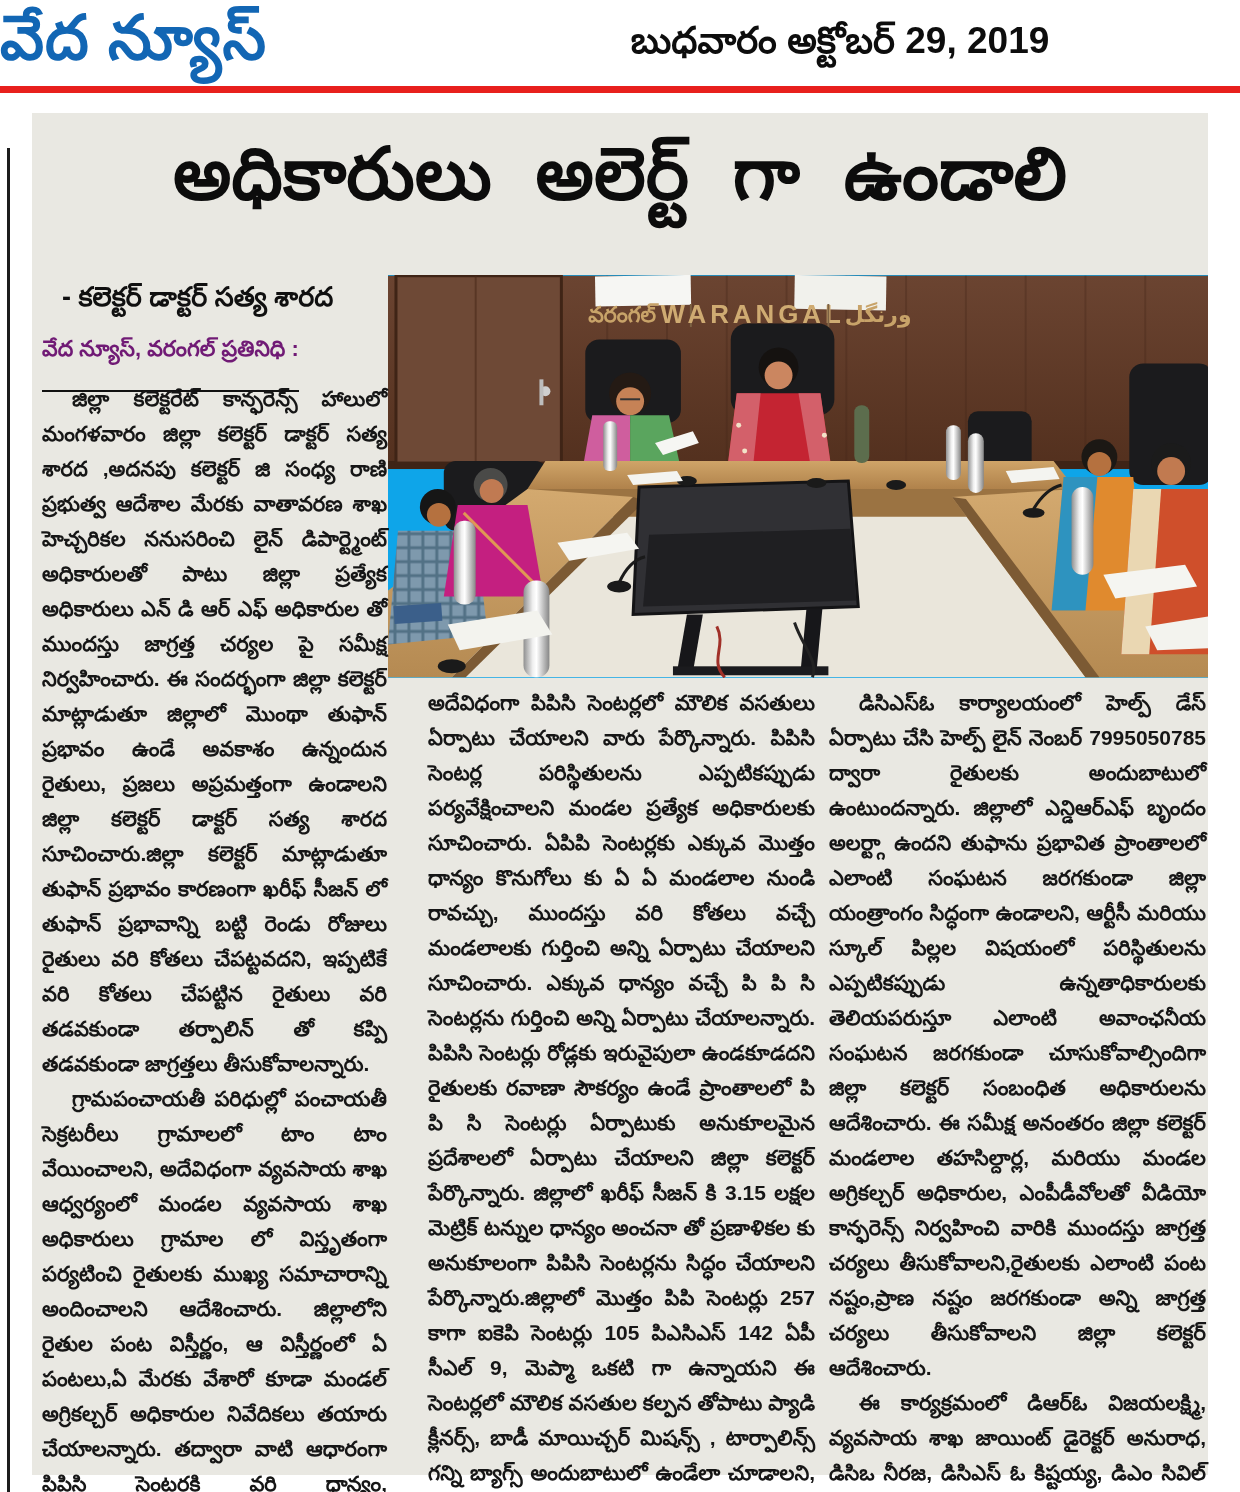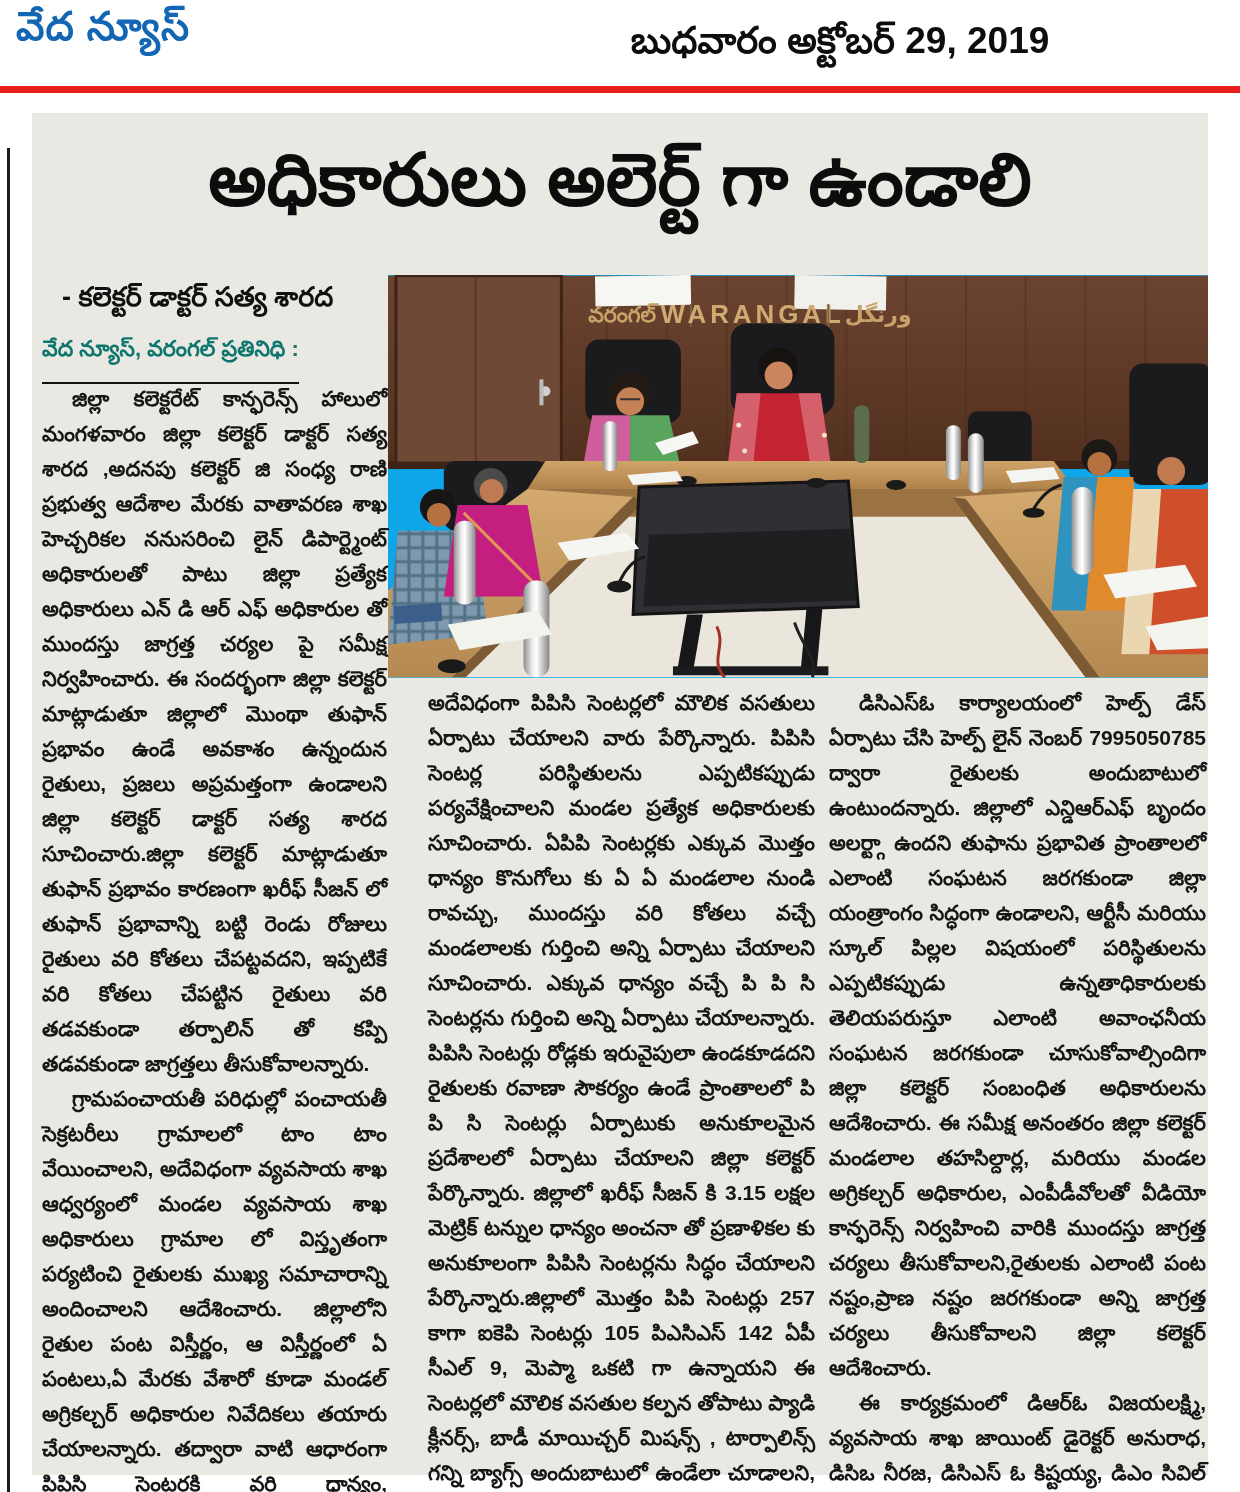--- a/index.html
+++ b/index.html
@@ -3,37 +3,37 @@
 <meta charset="utf-8">
 <style>
   html,body { margin:0; padding:0; }
   body {
     width:1240px; height:1492px; position:relative; background:#ffffff;
     font-family:"Liberation Sans","DejaVu Sans",sans-serif; color:#141414;
     overflow:hidden;
   }
   .left-rule { position:absolute; left:7px; top:148px; width:3px; height:1344px; background:#1d1d1d; }
   .masthead-logo {
-    position:absolute; left:16px; top:4px; z-index:3;
-    font-size:40px; font-weight:800; color:#1266b4; letter-spacing:1px; line-height:1.1;
+    position:absolute; left:0; top:4px; z-index:3;
+    font-size:62px; font-weight:800; color:#1266b4; letter-spacing:1px; line-height:1.1;
   }
   .masthead-date {
     position:absolute; left:560px; top:20px; width:560px; text-align:center;
     font-size:37px; font-weight:700; color:#0d0d0d; z-index:2;
   }
   .red-rule { position:absolute; left:0; top:86px; width:1240px; height:7px; background:#e8201d; z-index:1; }
   .article-panel { position:absolute; left:32px; top:113px; width:1176px; height:1362px; background:#e9e8e2; }
   .headline {
     position:absolute; left:45px; top:136px; width:1150px; text-align:center;
-    font-size:73px; font-weight:800; color:#0c0c0c; line-height:1.2; white-space:nowrap;
+    font-size:73px; font-weight:800; color:#0c0c0c; line-height:1.2; white-space:nowrap;font-family:Liberation Mono, monospace;
   }
   .byline { position:absolute; left:62px; top:282px; font-size:27px; font-weight:700; color:#101010; }
   .dateline {
-    position:absolute; left:42px; top:336px; font-size:22px; font-weight:700; color:#0f766e;
-    border-bottom:2px solid #111; padding-bottom:15px;
+    position:absolute; left:42px; top:336px; font-size:22px; font-weight:700; color:#701a75;
+    border-bottom:2px solid #111; padding-bottom:23px;
   }
   .photo-wrap { position:absolute; left:388px; top:275px; width:820px; height:403px; background:#0ea5e9; }
   .photo-wrap svg { display:block; }
   .col { position:absolute; font-size:21px; line-height:35px; color:#161616; text-align:justify; }
   .col p { margin:0;font-weight:bold; }
   .col p.ind { text-indent:30px; }
   #colL { left:42px;  top:381px; width:345px; }
   #colM { left:428px; top:685px; width:387px; }
   #colR { left:829px; top:685px; width:377px; }
 </style>

